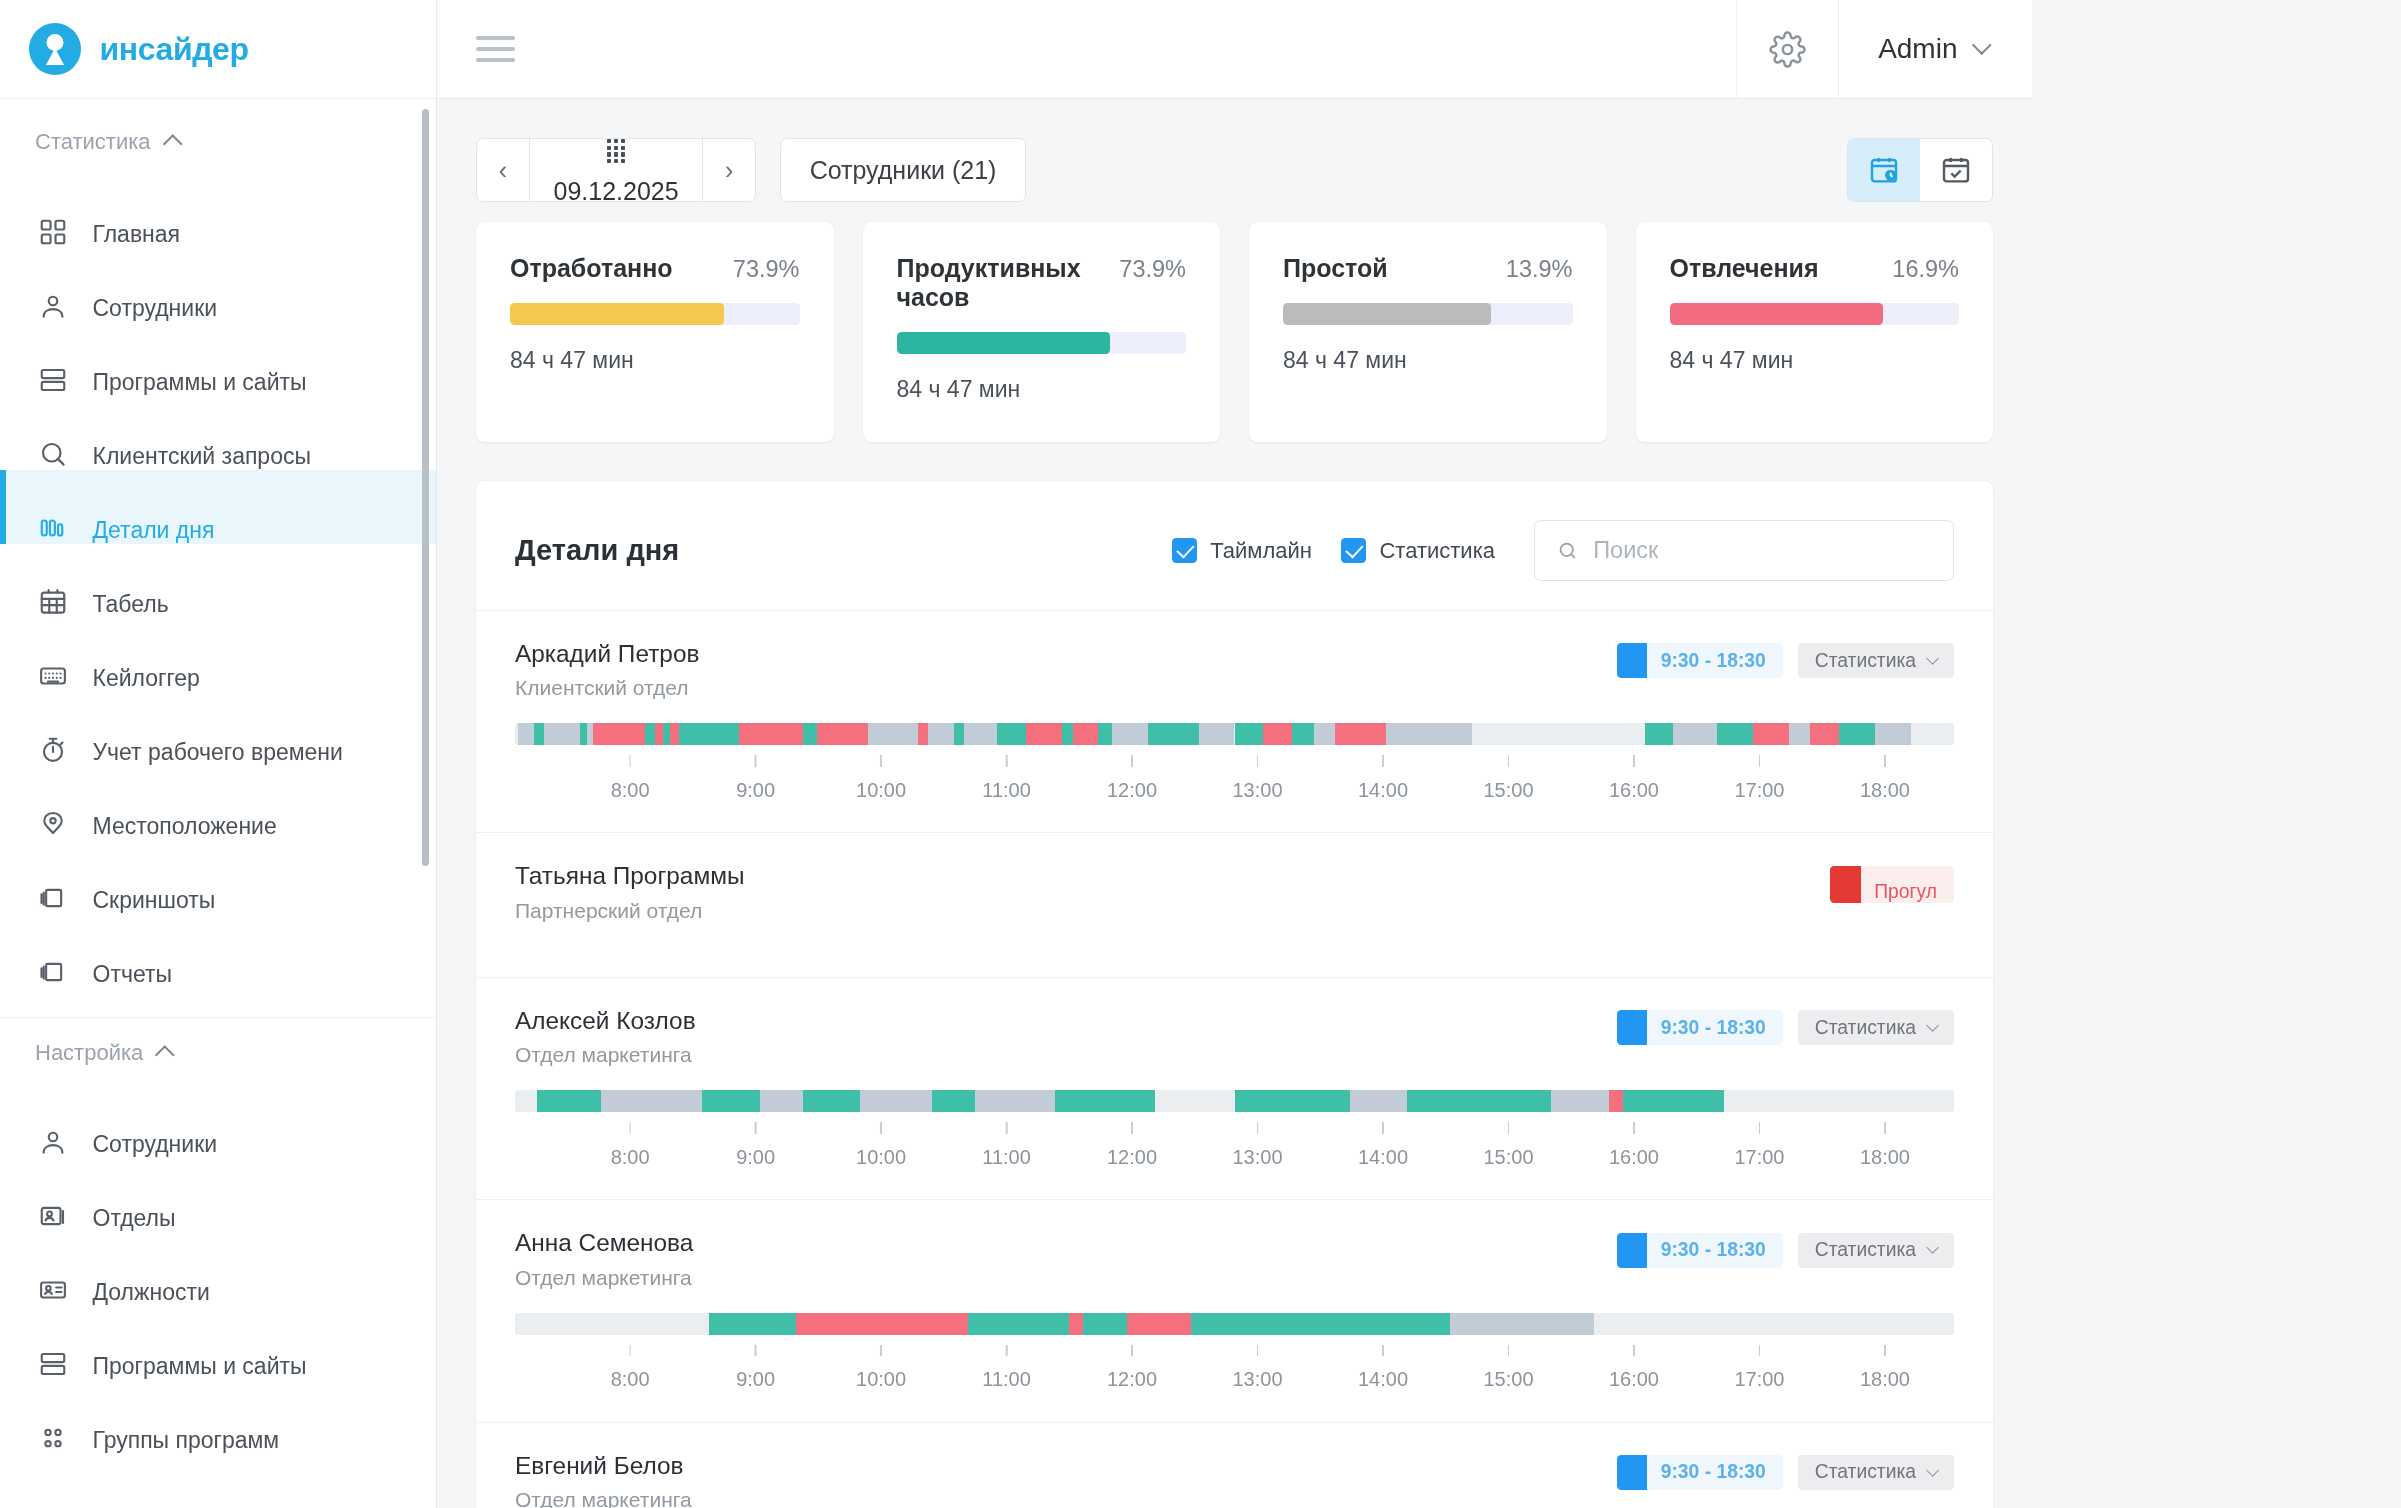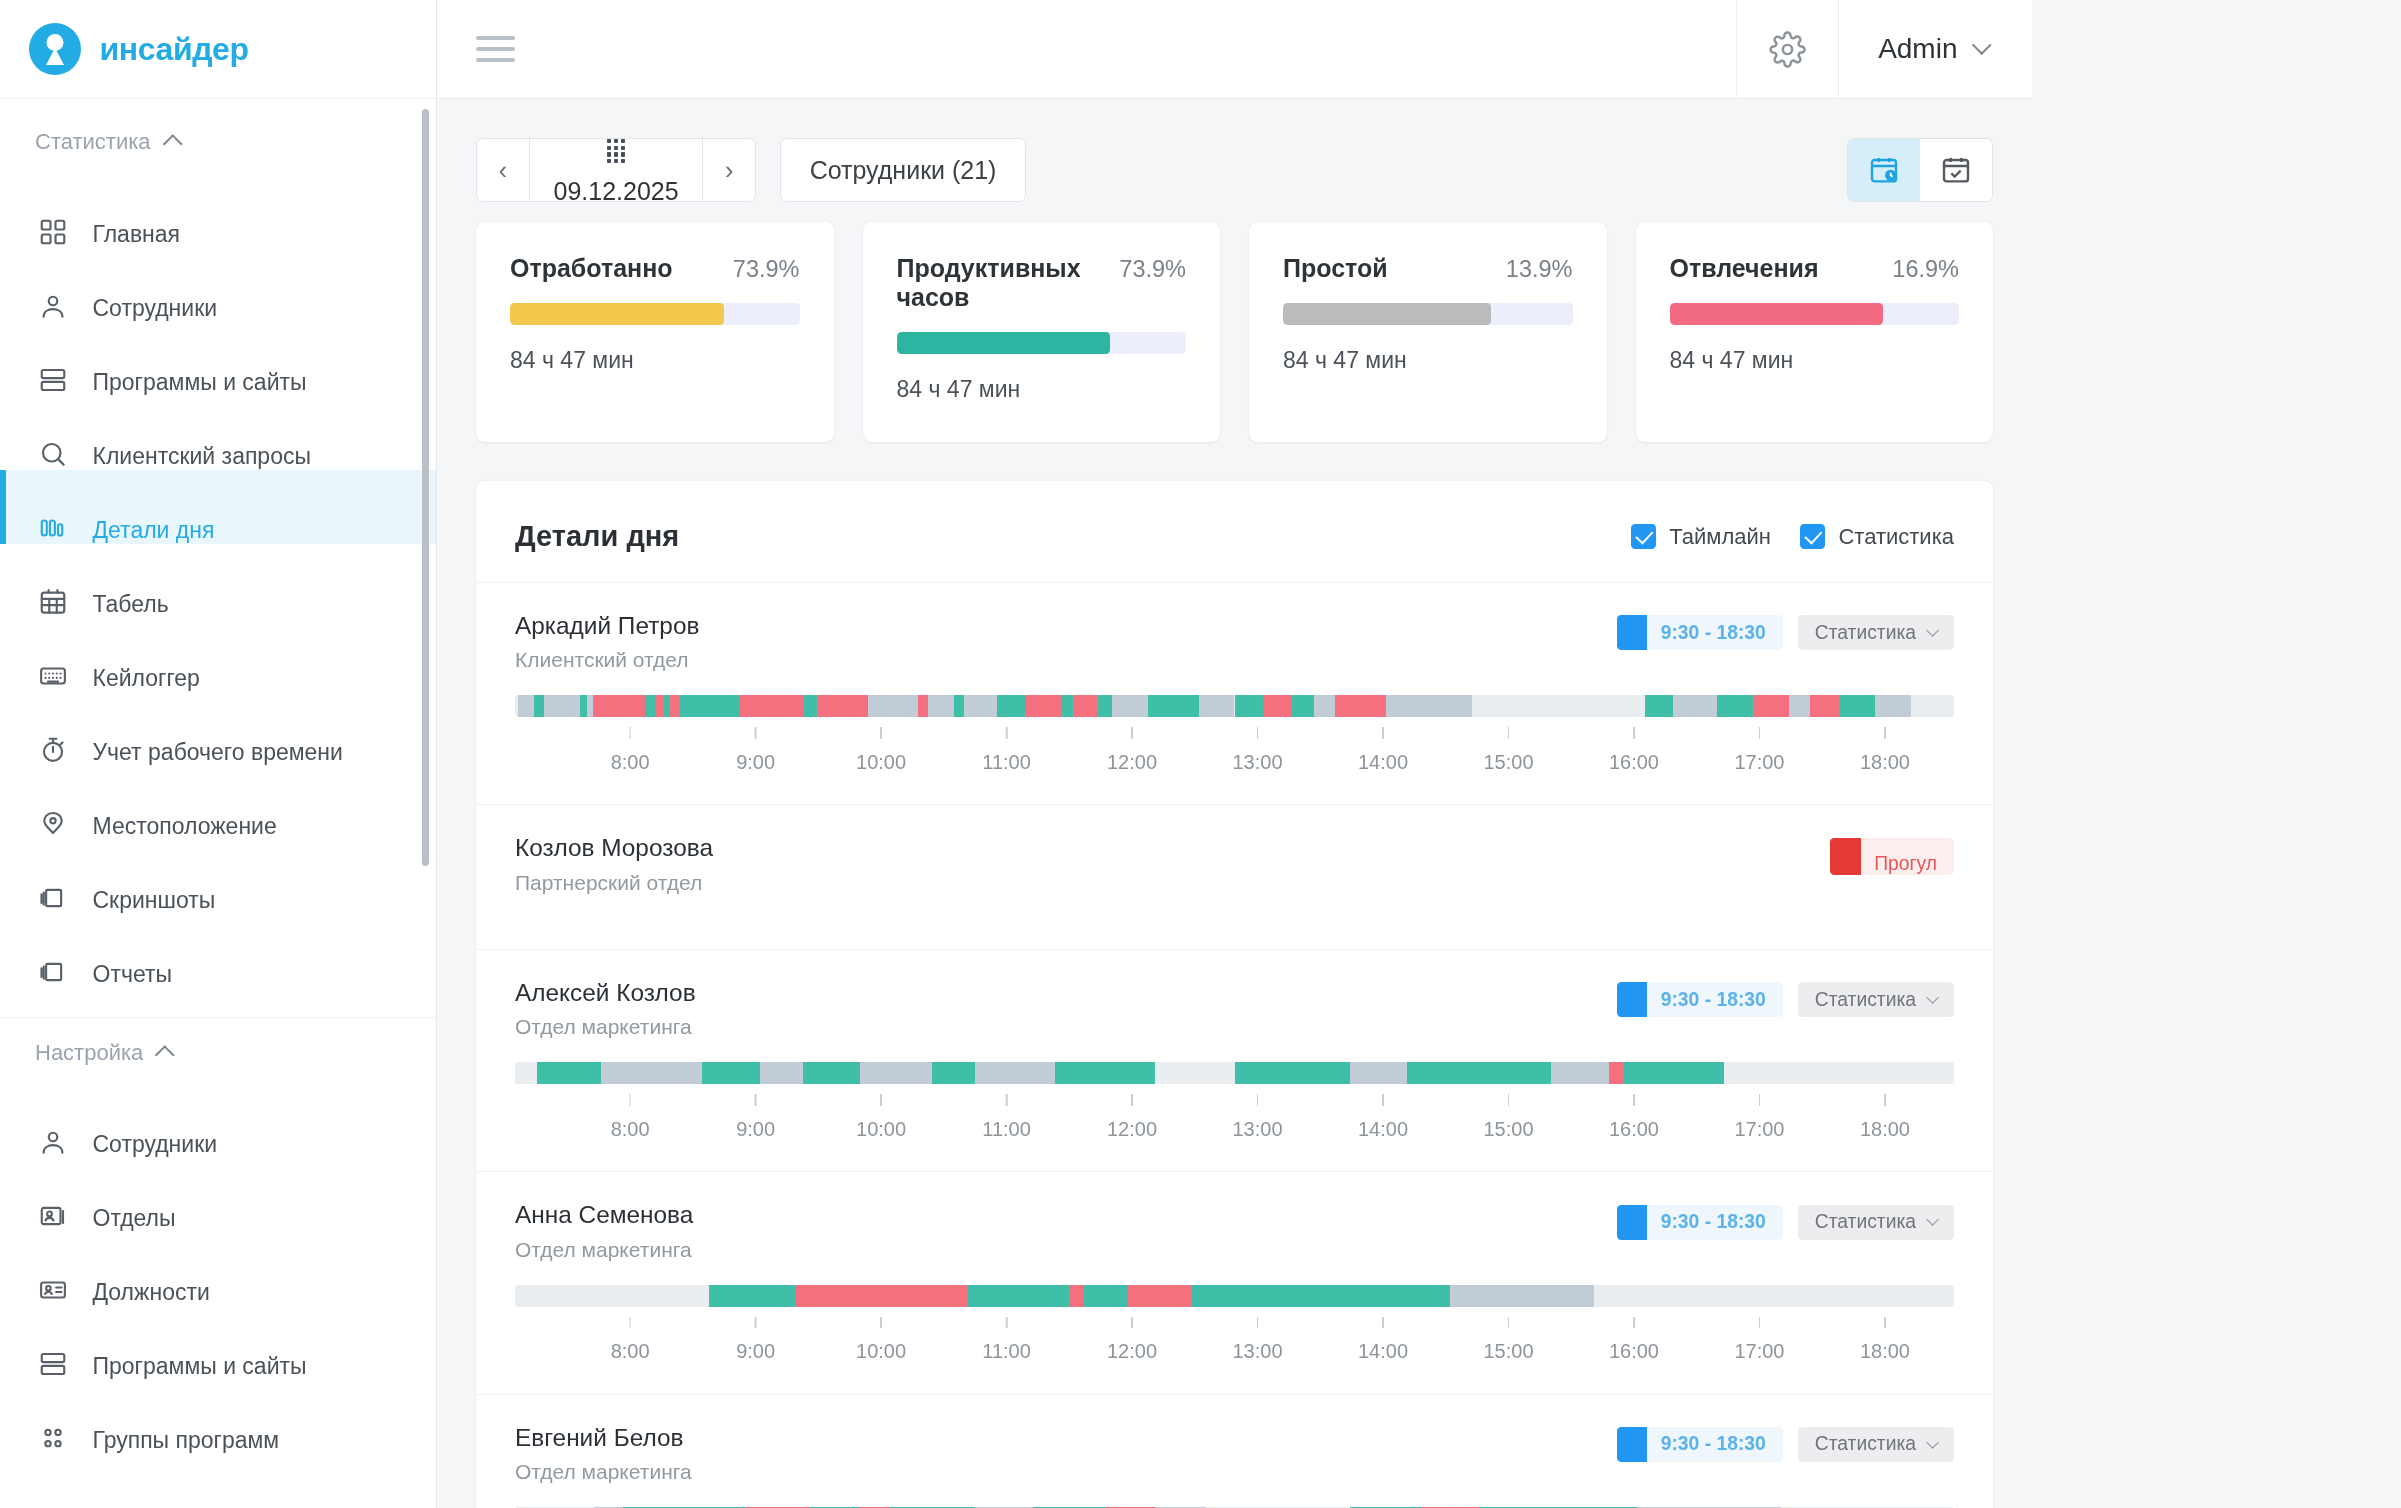--- a/index.html
+++ b/index.html
@@ -447,20 +447,27 @@
         <div class="panel-head">
           <div class="panel-title">Детали дня</div>
           <div class="ph-spacer"></div>
           <div class="chk">
             <span class="chk-box"></span>
             <span>Таймлайн</span>
           </div>
           <div class="chk">
             <span class="chk-box"></span>
             <span>Статистика</span>
+          </div>
+          <div class="search">
+            <svg width="23.5" height="23.5" viewBox="0 0 24 24" fill="none" stroke="#9aa1a8" stroke-width="2">
+              <circle cx="11" cy="11" r="7"></circle>
+                <path d="M20 20l-3.5-3.5"></path>
+            </svg>
+            <input placeholder="Поиск" style="">
           </div>
         </div>
         <div id="rowsroot">
             <div class="emp-row">
               <div class="emp-head">
                 <div>
                   <div class="emp-name">Аркадий  Петров</div>
                   <div class="emp-dept">Клиентский отдел</div>
                 </div>
                 <div class="emp-head-spacer"></div>
@@ -533,21 +540,21 @@
                   <div class="tl-tick" style="left:69.04%"><i></i><b>15:00</b></div>
                   <div class="tl-tick" style="left:77.76%"><i></i><b>16:00</b></div>
                   <div class="tl-tick" style="left:86.48%"><i></i><b>17:00</b></div>
                   <div class="tl-tick" style="left:95.2%"><i></i><b>18:00</b></div>
                 </div>
               </div>
             </div>
             <div class="emp-row">
               <div class="emp-head">
                 <div>
-                  <div class="emp-name">Козлов Морозова</div>
+                  <div class="emp-name">Татьяна Программы</div>
                   <div class="emp-dept">Партнерский отдел</div>
                 </div>
                 <div class="emp-head-spacer"></div>
                 <div class="emp-badges">
                   <div class="absent-badge">
                     <span class="tick"></span>
                     <span>Прогул</span>
                   </div>
                 </div>
               </div>

